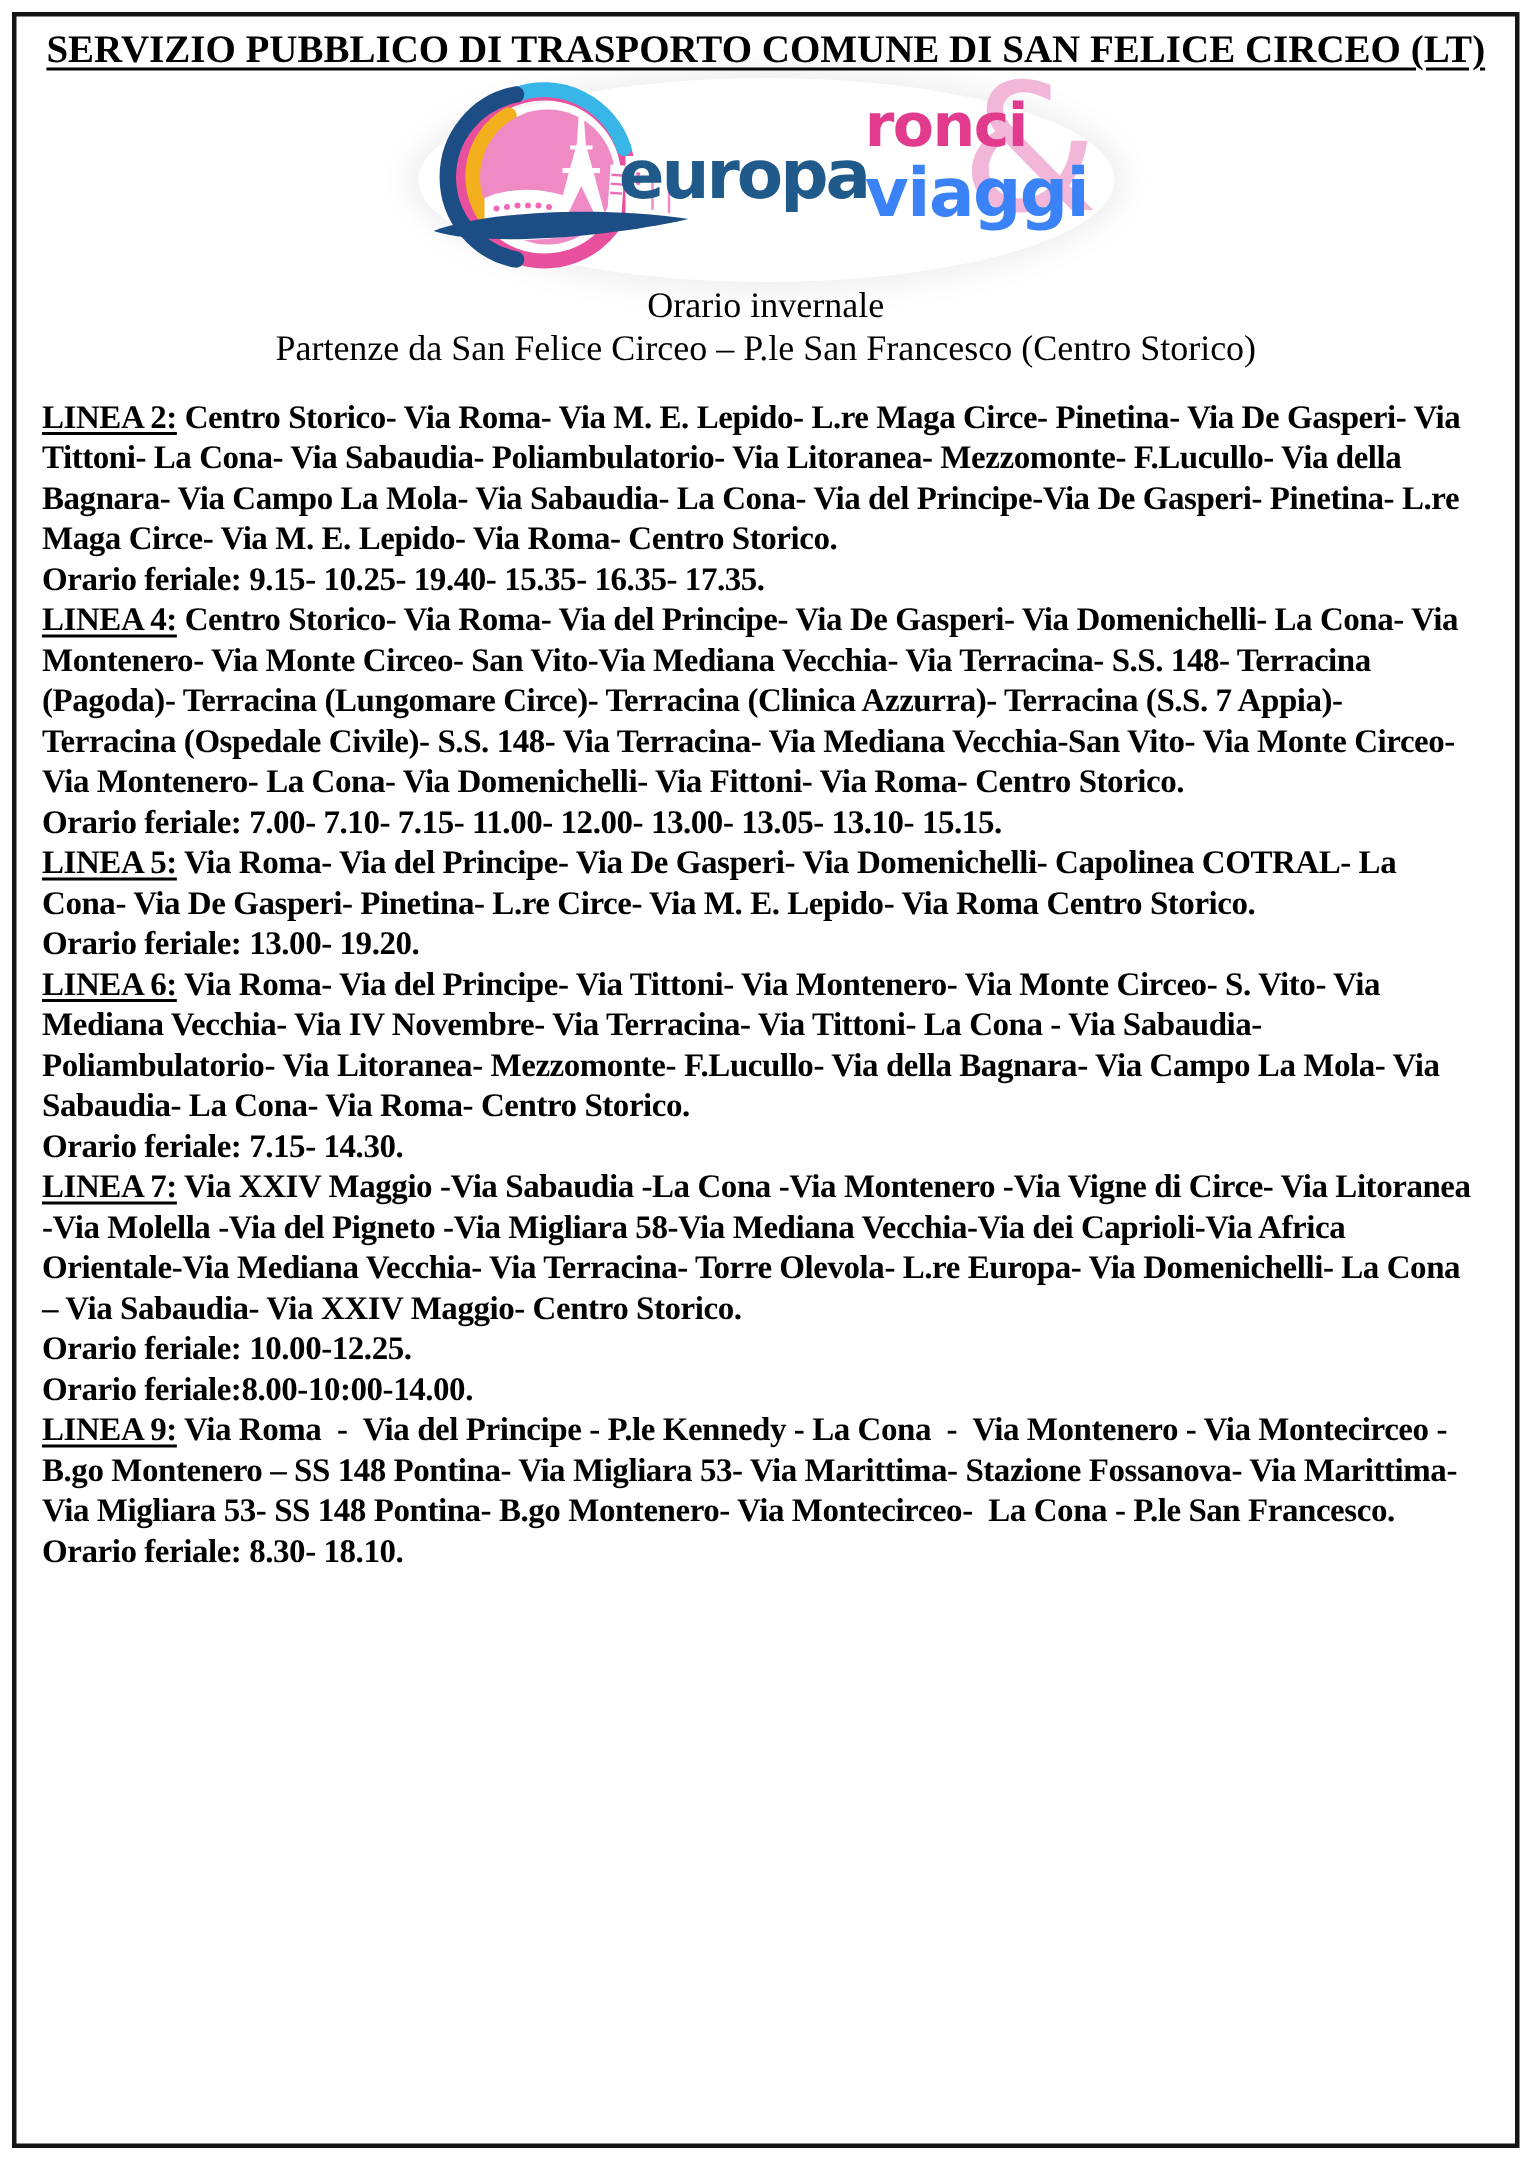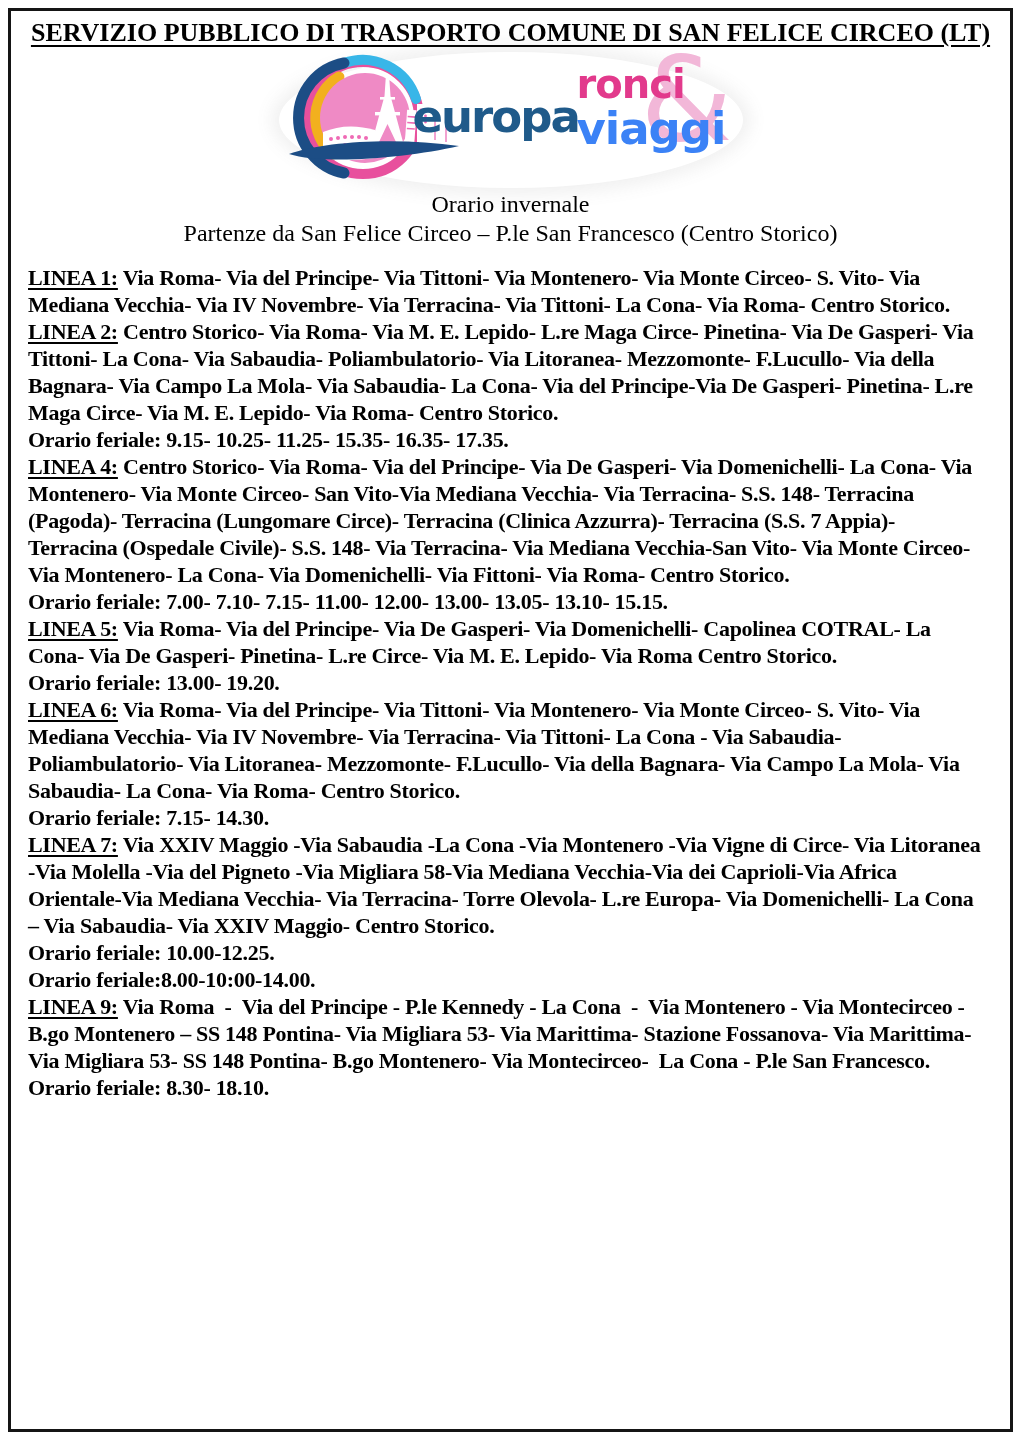--- a/index.html
+++ b/index.html
@@ -124,24 +124,23 @@
     <span class="brand brand-ronci">ronci</span>
     <span class="brand brand-europa">europa</span>
     <span class="brand brand-viaggi">viaggi</span>
   </div>
 
   <div class="subtitle subtitle-first">Orario invernale</div>
   <div class="subtitle">Partenze da San Felice Circeo – P.le San Francesco (Centro Storico)</div>
 
   <div class="content">
 
-    <p class="route"><span class="linea-label">LINEA 1:</span> <span class="route-text">Via Roma- Via del Principe- Via Tittoni- Via Montenero- Via Monte Circeo- S. Vito- Via Mediana Vecchia- Via IV Novembre- Via Terracina- Via Tittoni- La Cona- Via Roma- Centro Storico.</span></p>
 
     <p class="route"><span class="linea-label">LINEA 2:</span> <span class="route-text">Centro Storico- Via Roma- Via M. E. Lepido- L.re Maga Circe- Pinetina- Via De Gasperi- Via Tittoni- La Cona- Via Sabaudia- Poliambulatorio- Via Litoranea- Mezzomonte- F.Lucullo- Via della Bagnara- Via Campo La Mola- Via Sabaudia- La Cona- Via del Principe-Via De Gasperi- Pinetina- L.re Maga Circe- Via M. E. Lepido- Via Roma- Centro Storico.</span></p>
-    <p class="schedule">Orario feriale: 9.15- 10.25- 11.25- 15.35- 16.35- 17.35.</p>
+    <p class="schedule">Orario feriale: 9.15- 10.25- 19.40- 15.35- 16.35- 17.35.</p>
 
     <p class="route"><span class="linea-label">LINEA 4:</span> <span class="route-text">Centro Storico- Via Roma- Via del Principe- Via De Gasperi- Via Domenichelli- La Cona- Via Montenero- Via Monte Circeo- San Vito-Via Mediana Vecchia- Via Terracina- S.S. 148- Terracina (Pagoda)- Terracina (Lungomare Circe)- Terracina (Clinica Azzurra)- Terracina (S.S. 7 Appia)- Terracina (Ospedale Civile)- S.S. 148- Via Terracina- Via Mediana Vecchia-San Vito- Via Monte Circeo- Via Montenero- La Cona- Via Domenichelli- Via Fittoni- Via Roma- Centro Storico.</span></p>
     <p class="schedule">Orario feriale: 7.00- 7.10- 7.15- 11.00- 12.00- 13.00- 13.05- 13.10- 15.15.</p>
 
     <p class="route"><span class="linea-label">LINEA 5:</span> <span class="route-text">Via Roma- Via del Principe- Via De Gasperi- Via Domenichelli- Capolinea COTRAL- La Cona- Via De Gasperi- Pinetina- L.re Circe- Via M. E. Lepido- Via Roma Centro Storico.</span></p>
     <p class="schedule">Orario feriale: 13.00- 19.20.</p>
 
     <p class="route"><span class="linea-label">LINEA 6:</span> <span class="route-text">Via Roma- Via del Principe- Via Tittoni- Via Montenero- Via Monte Circeo- S. Vito- Via Mediana Vecchia- Via IV Novembre- Via Terracina- Via Tittoni- La Cona - Via Sabaudia- Poliambulatorio- Via Litoranea- Mezzomonte- F.Lucullo- Via della Bagnara- Via Campo La Mola- Via Sabaudia- La Cona- Via Roma- Centro Storico.</span></p>
     <p class="schedule">Orario feriale: 7.15- 14.30.</p>
 

